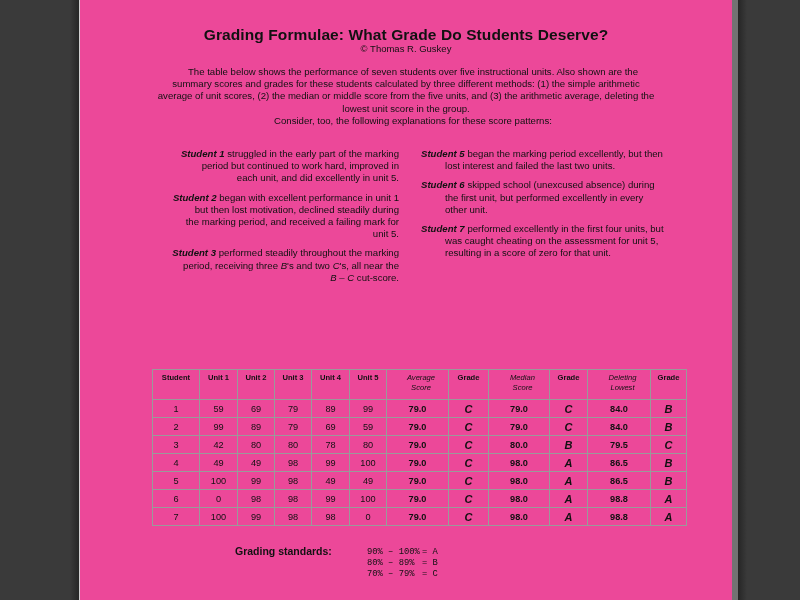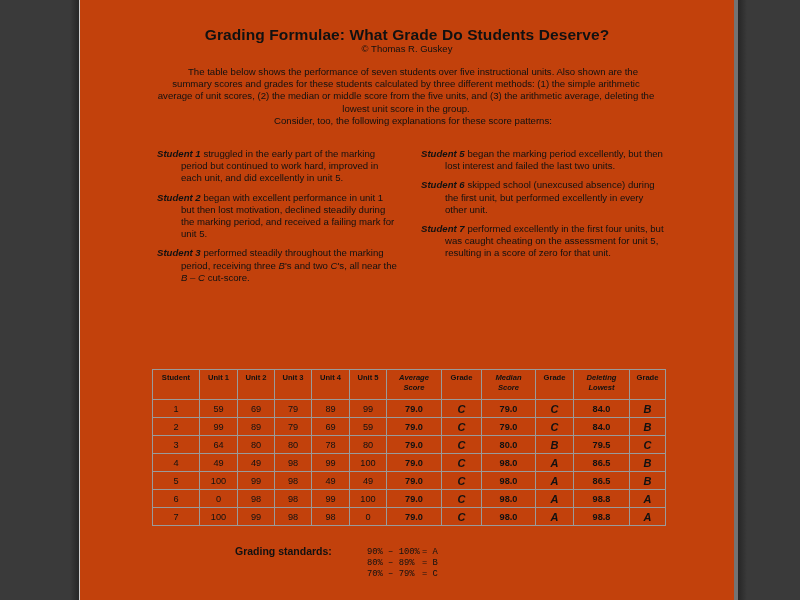--- a/index.html
+++ b/index.html
@@ -9,59 +9,59 @@
     position:relative;
     font-family:"Liberation Sans", sans-serif;
     color:#111;
   }
   .shadow-l { position:absolute; left:70px; top:0; width:9px; height:600px;
     background:linear-gradient(to right, #3a3a3a, #262626); }
   .shadow-r { position:absolute; left:738px; top:0; width:9px; height:600px;
     background:linear-gradient(to left, #3a3a3a, #262626); }
   .page {
     position:absolute; left:79px; top:0; width:659px; height:600px;
-    background:#c2410c;
-    border-left:1px solid #cfcfcf; border-right:4px solid #737373;
+    background:#ec4899;
+    border-left:1px solid #cfcfcf; border-right:6px solid #737373;
     box-sizing:border-box;
   }
   .title {
     position:absolute; left:0; width:100%; top:26px;
     text-align:center; font-weight:bold; font-size:15.5px; letter-spacing:0.1px;
   }
   .author {
     position:absolute; left:0; width:100%; top:43px;
     text-align:center; font-size:9.5px;
   }
   .intro {
     position:absolute; left:76px; top:66px; width:500px;
     font-size:9.6px; line-height:12.2px;text-align:center;
   }
   .intro p { margin:0; text-indent:14px; }
   .col {
     position:absolute; top:148px; font-size:9.6px; line-height:12.2px;
   }
-  .col.left { left:77px; width:242px; }
+  .col.left { left:77px; width:242px;text-align:right; }
   .col.right { left:341px; width:245px; }
   .note { margin:0 0 7px 0; padding-left:24px; text-indent:-24px; }
   .note .who { font-style:italic; font-weight:bold; }
   .note i { font-style:italic; }
   .table-title {
     position:absolute; left:0; width:100%; top:352px; text-align:center;
     font-weight:bold; font-size:11px;
   }
   table.grades {
     position:absolute; left:72px; top:369px;
     border-collapse:collapse; font-size:8.3px;
     border:1.5px solid #888;
   }
   table.grades th, table.grades td {
     border:1.5px solid #9a9a9a; text-align:center; padding:0;
   }
   table.grades th { font-weight:bold; height:26px; vertical-align:top; padding-top:3px; line-height:10px; font-size:7.6px; }
-  table.grades th.it { font-style:italic; font-weight:bold; }
+  table.grades th.it { font-style:italic; font-weight:normal;padding-left:7px; }
   table.grades td { height:17px; font-size:9.2px; }
   table.grades td.score { font-weight:bold; }
   table.grades td.grade { font-style:italic; font-weight:bold; font-size:11px; }
   .standards-label {
     position:absolute; left:155px; top:545px; font-weight:bold; font-size:10.5px;
   }
   .standards {
     position:absolute; left:287px; top:546px; font-size:8.8px; line-height:10.2px;
   }
   .std-row span { display:inline-block;font-family:Liberation Mono, monospace; }
@@ -137,21 +137,21 @@
           <td>59</td>
           <td class="score">79.0</td>
           <td class="grade">C</td>
           <td class="score">79.0</td>
           <td class="grade">C</td>
           <td class="score">84.0</td>
           <td class="grade">B</td>
         </tr>
         <tr>
           <td>3</td>
-          <td>64</td>
+          <td>42</td>
           <td>80</td>
           <td>80</td>
           <td>78</td>
           <td>80</td>
           <td class="score">79.0</td>
           <td class="grade">C</td>
           <td class="score">80.0</td>
           <td class="grade">B</td>
           <td class="score">79.5</td>
           <td class="grade">C</td>

